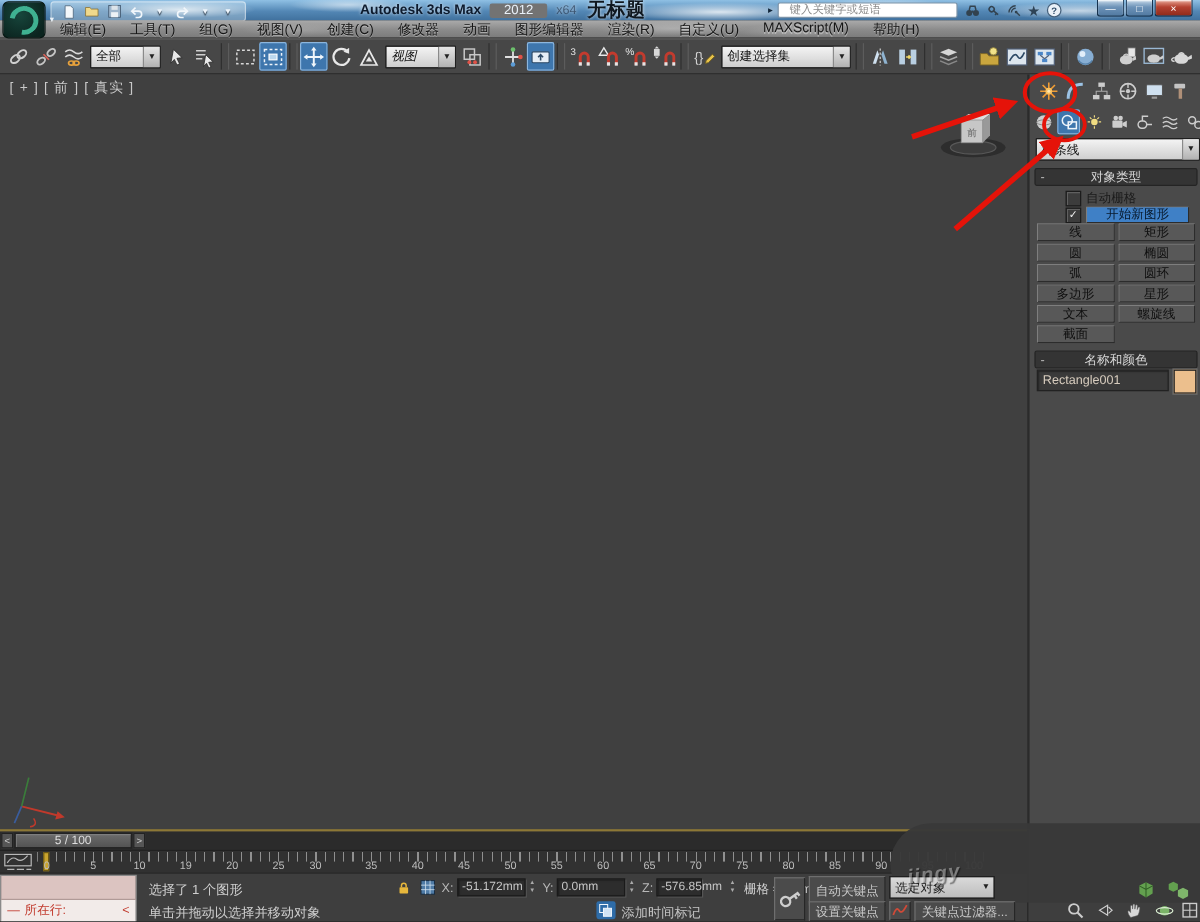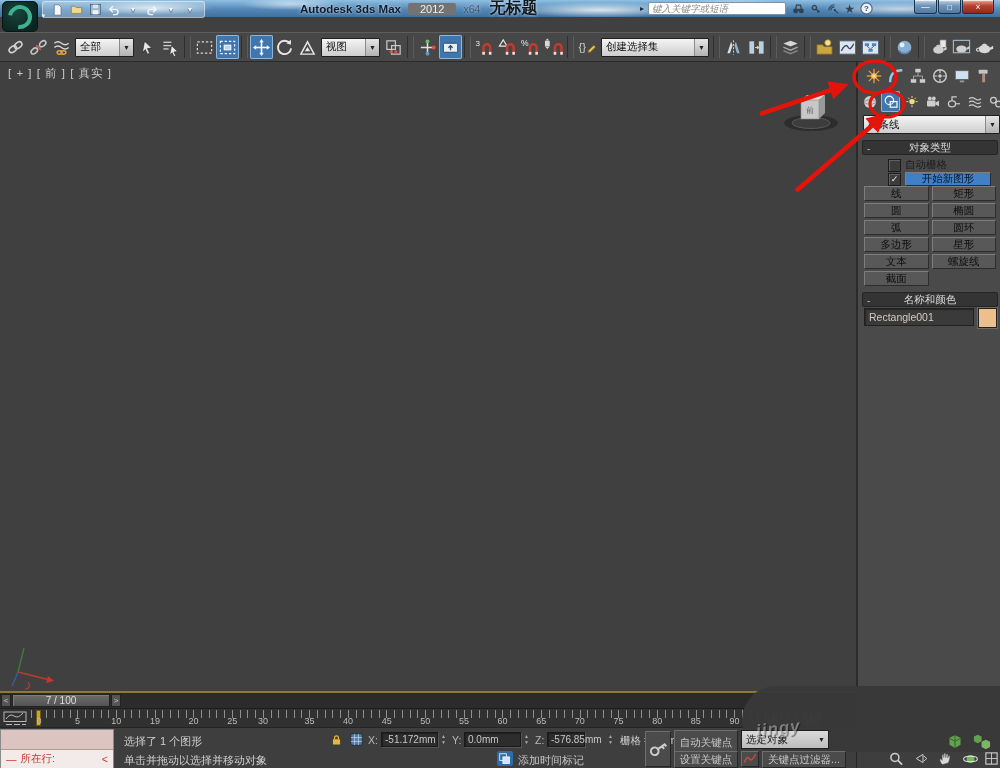--- a/index.html
+++ b/index.html
@@ -33,21 +33,21 @@
 .qa{width:16px;height:14px;display:flex;align-items:center;justify-content:center}
 .qaglyph{font-size:8px;color:#eef5fb;text-shadow:0 1px 1px #345}
 #titletext{left:300px;top:2px;height:13px;display:flex;align-items:center;gap:7px}
 #titletext .app{font-size:11.5px;color:#0d1b2e;font-weight:bold;text-shadow:0 0 3px rgba(255,255,255,.8)}
 #titletext .ver{font-size:11px;color:#e8f0f8;background:#737373;padding:0 12px;border-radius:2px}
 #titletext .arch{font-size:10.5px;color:rgba(16,28,48,.55);text-shadow:0 0 3px rgba(255,255,255,.6)}
 #titletext .doc{font-size:16px;color:#101820;font-weight:bold;text-shadow:0 0 3px rgba(255,255,255,.8);margin-left:2px}
 #searchwrap{left:640px;top:1px;height:15px;display:flex;align-items:center;gap:4px}
 #searchwrap .caret{font-size:8px;color:#12263a}
 #search-input{width:130px;height:11px;border:1px solid #7c93a8;border-radius:2px;background:#fff;
- font-size:9.5px;font-style:italic;color:#333;padding:0 3px;font-family:inherit}
+ font-size:9.5px;color:#333;padding:0 9px;font-family:inherit}
 #search-input::placeholder{color:#8a8a8a}
 .sicon{width:17px;height:15px;display:flex;align-items:center;justify-content:center}
 .sicon.star{font-size:12px;color:#2e4356}
 #winbtns{right:6px;top:0;display:flex;gap:1px}
 .winbtn{width:21px;height:13px;border:1px solid #16324e;border-top:none;border-radius:0 0 3px 3px;
  background:linear-gradient(#c3d7e8,#6d93b8 45%,#527aa2);color:#fff;font-size:8.5px;line-height:10px;
  display:flex;align-items:center;justify-content:center;box-shadow:inset 0 1px 1px rgba(255,255,255,.8)}
 .winbtn.close{width:30px;background:linear-gradient(#eaa795,#b44130 45%,#8f2a1b)}
 
 #toolbar{left:0;top:32px;width:1000px;height:30px;background:#474747;border-top:1px solid #5d5d5d;
@@ -231,20 +231,34 @@
           </span>
         </span>
       </span>
   </div>
   <div id="winbtns" class="abs">
       <span class="winbtn">—</span>
       <span class="winbtn">□</span>
       <span class="winbtn close">×</span>
     </div>
 
+  <div id="menubar" class="abs">
+      <span class="menuitem">编辑(E)</span>
+      <span class="menuitem">工具(T)</span>
+      <span class="menuitem">组(G)</span>
+      <span class="menuitem">视图(V)</span>
+      <span class="menuitem">创建(C)</span>
+      <span class="menuitem">修改器</span>
+      <span class="menuitem">动画</span>
+      <span class="menuitem">图形编辑器</span>
+      <span class="menuitem">渲染(R)</span>
+      <span class="menuitem">自定义(U)</span>
+      <span class="menuitem">MAXScript(M)</span>
+      <span class="menuitem">帮助(H)</span>
+    </div>
 
   <div id="toolbar" class="abs">
       <span class="cell">
         <span class="icon">
           <svg width="19" height="19" viewBox="0 0 20 20">
             <g fill="none" stroke="#d0d0d0" stroke-width="1.7">
               <ellipse cx="7.2" cy="11.8" rx="4.4" ry="2.9" transform="rotate(-38 7.2 11.8)"></ellipse>
               <ellipse cx="12.8" cy="7.6" rx="4.4" ry="2.9" transform="rotate(-38 12.8 7.6)"></ellipse>
             </g>
           </svg>
@@ -340,21 +354,21 @@
         </span>
       </span>
       <span class="cell">
         <span class="icon">
           <svg width="19" height="19" viewBox="0 0 20 20">
             <path d="M3 17h14L10 4z" fill="none" stroke="#e8e8e8" stroke-width="1.5"></path>
             <path d="M10 9.5l2.8 4.5H7.2z" fill="#e8e8e8"></path>
           </svg>
         </span>
       </span>
-      <span class="dd" style="width: 57px;">
+      <span class="dd" style="width: 57px; font-style: italic;">
         <span class="lbl">视图</span>
         <span class="arr">▼</span>
       </span>
       <span class="cell">
         <span class="icon">
           <svg width="19" height="19" viewBox="0 0 20 20">
             <rect x="3" y="3" width="9" height="9" fill="none" stroke="#c8c8c8" stroke-width="1.3"></rect>
             <rect x="8" y="8" width="9" height="9" fill="none" stroke="#c8c8c8" stroke-width="1.3"></rect>
             <circle cx="7.5" cy="14.5" r="1.7" fill="#e05248"></circle>
             <circle cx="12.5" cy="14.5" r="1.7" fill="#e05248"></circle>
@@ -728,21 +742,21 @@
     <div class="rollhead" style="top:230px">
       <span class="minus">-</span>
       <span>名称和颜色</span>
     </div>
     <div id="namefield" class="abs" style="left:6px;top:246px;width:110px;height:18px">Rectangle001</div>
     <div id="swatch" class="abs" style="left: 120px; top: 246px; width: 17px; height: 18px; background: rgb(236, 191, 141);"></div>
   </div>
 
   <div id="timeslider" class="abs">
     <span class="tsbtn" style="left:1px">&lt;</span>
-    <span id="tshandle">7 / 100</span>
+    <span id="tshandle">5 / 100</span>
     <span class="tsbtn" style="left:111px">&gt;</span>
   </div>
 
   <div id="trackbar" class="abs">
     <span id="mincurve" class="icon">
         <svg width="24" height="16" viewBox="0 0 24 16">
           <rect x="1" y="1" width="22" height="9.5" fill="none" stroke="#b8b8b8"></rect>
           <path d="M3 8q4-6 8-3t9-3" fill="none" stroke="#b8b8b8"></path>
           <path d="M3 13.5h6M11 13.5h6M19 13.5h4" stroke="#b8b8b8"></path>
         </svg>

